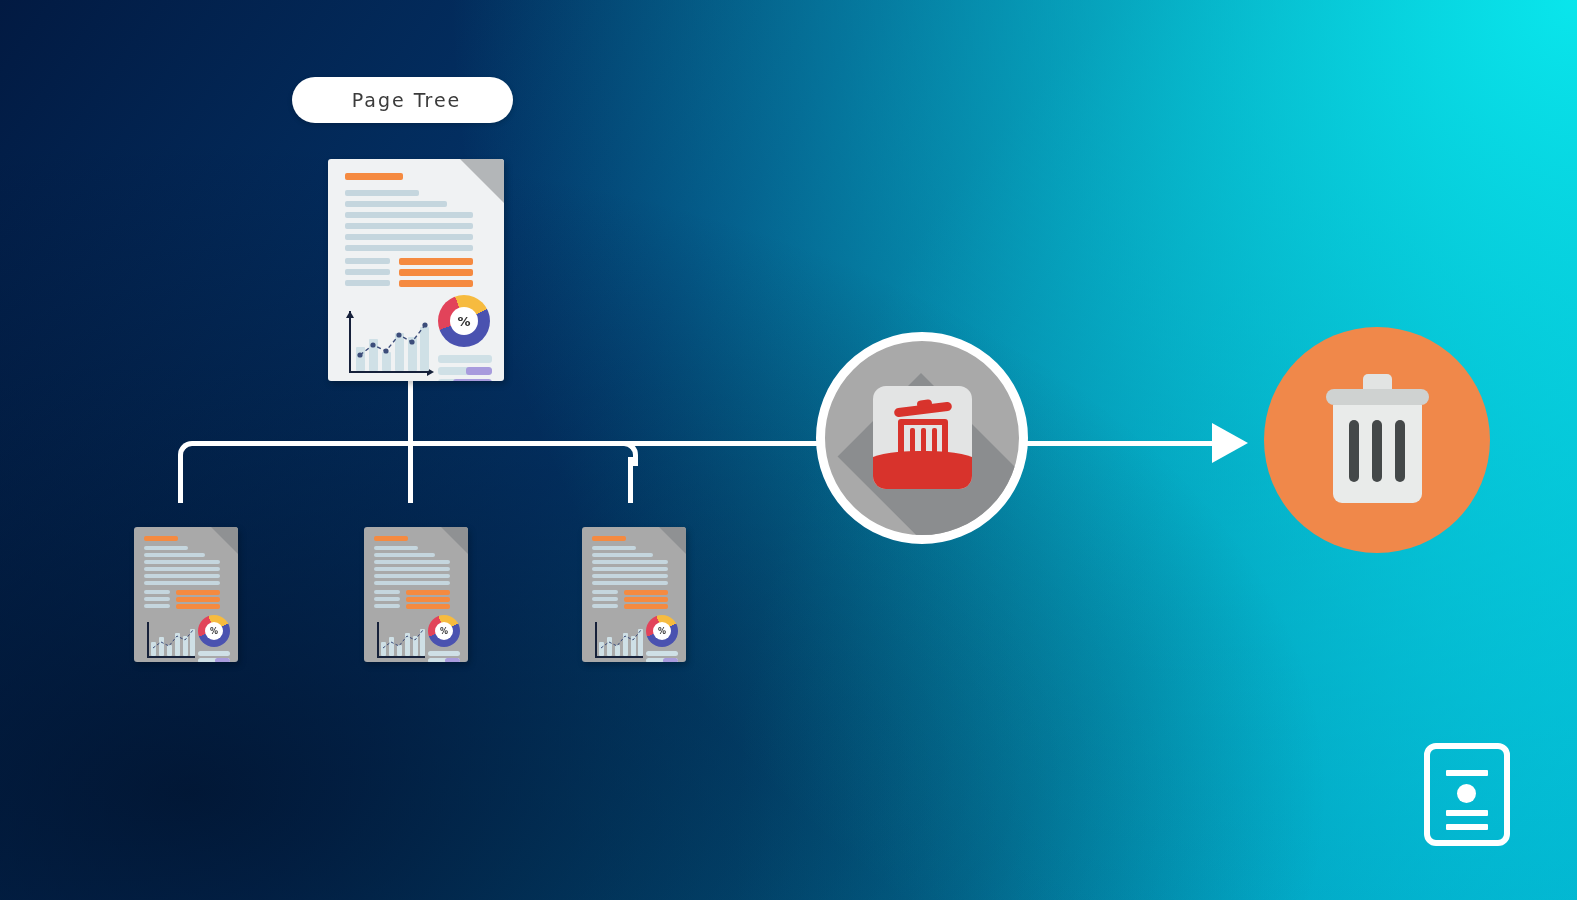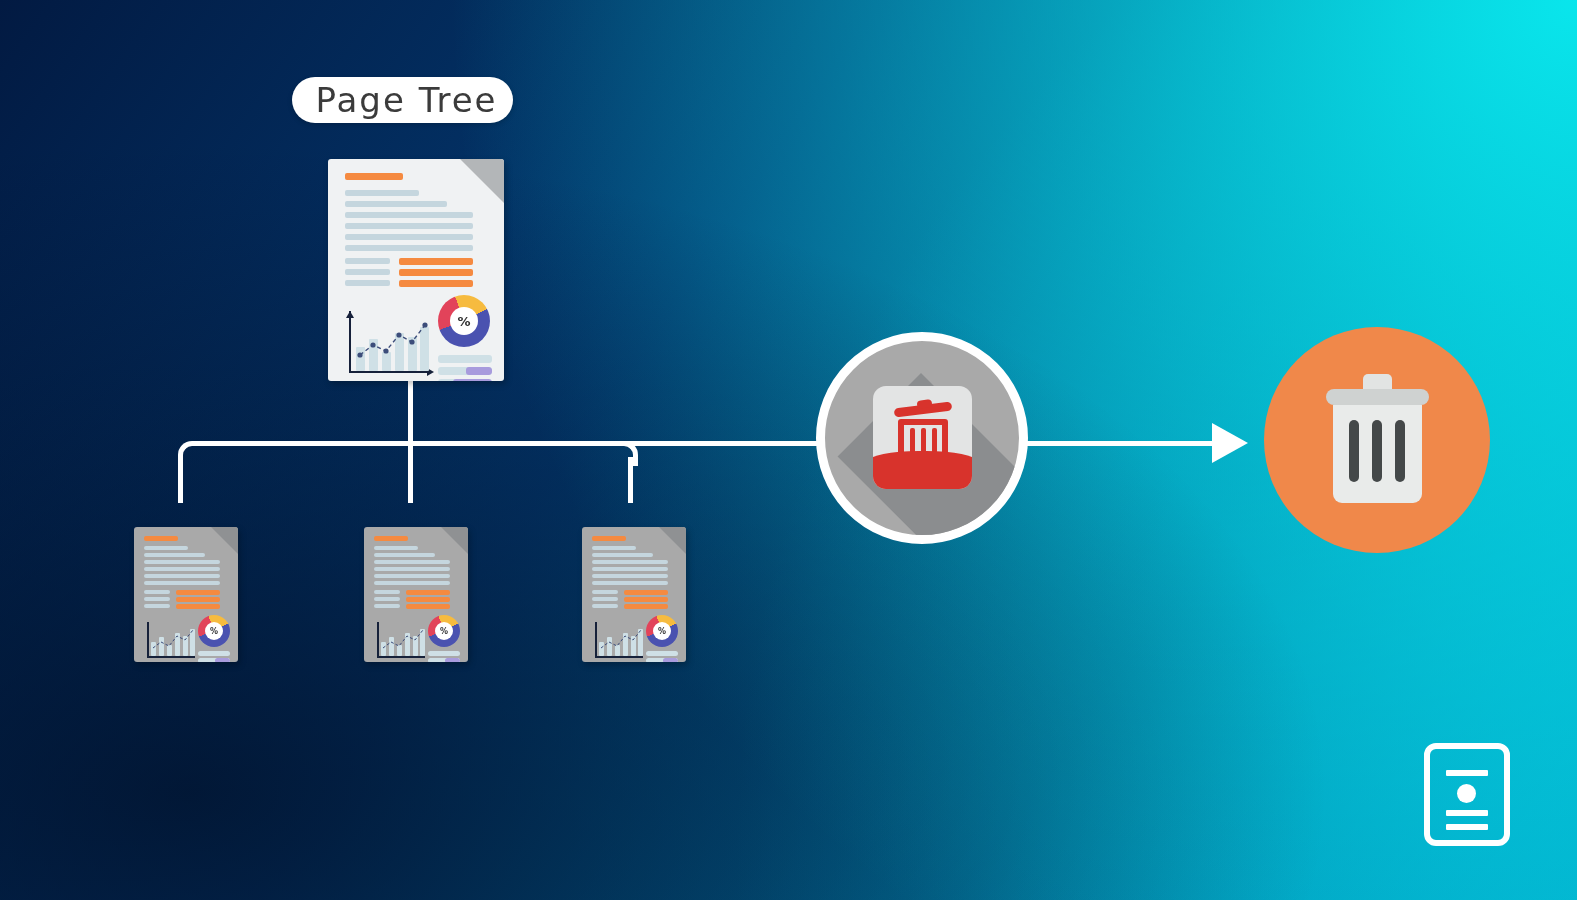--- a/index.html
+++ b/index.html
@@ -36,21 +36,21 @@
     width: 221px;
     height: 46px;
     border-radius: 23px;
     background: #ffffff;
     box-shadow: 0 2px 5px rgba(0,0,0,0.18);
     display: flex;
     align-items: center;
     justify-content: center;
   }
   .pill span {
-    font-size: 34px;
+    font-size: 19px;
     letter-spacing: 2.0px;
     color: #3b3b3b;
     font-family: "DejaVu Sans", "Liberation Sans", sans-serif;
     margin-left: 8px;
   }
 
   
   .conn { position: absolute; background: #ffffff; }
   .conn-v-root { left: 408px; top: 381px; width: 5px; height: 63px; }
   .elbow {

